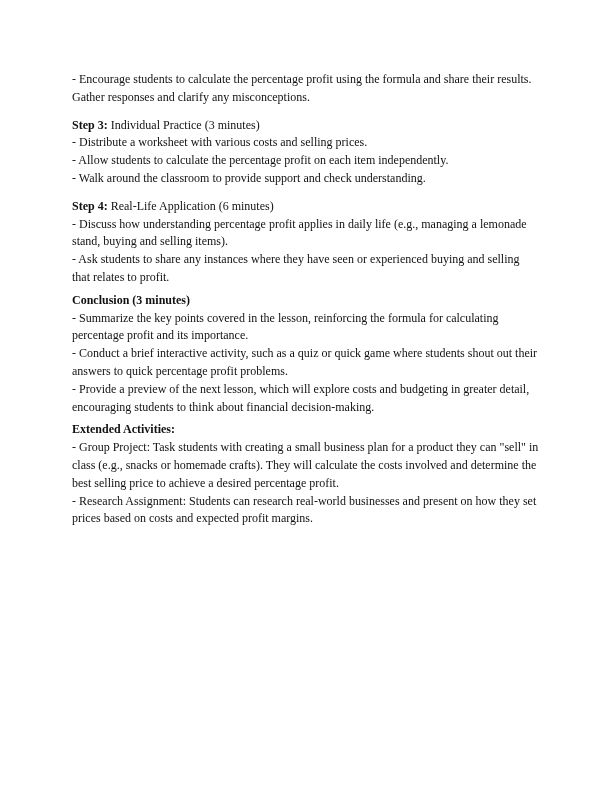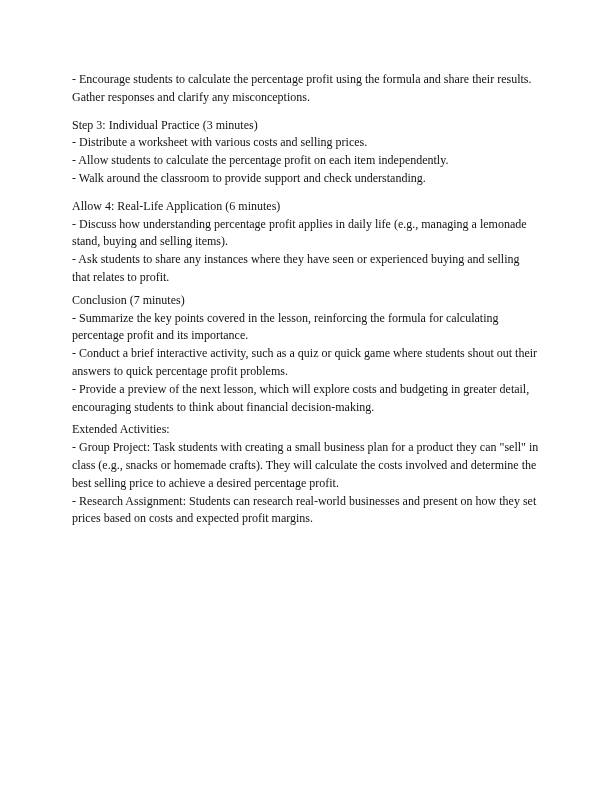--- a/index.html
+++ b/index.html
@@ -24,47 +24,47 @@
     width: 472px;
     color: #111111;
     font-size: 12px;
     line-height: 17.8px;
   }
   .para {
     margin: 0;
     white-space: pre-line;   
   }
   .para b {
-    font-weight: normal;
+    font-weight: bold;
   }
   .sp10 { margin-bottom: 10px; }
   .sp5  { margin-bottom: 5px;  }
   .sp0  { margin-bottom: 0;    }
 </style>
 </head>
 <body>
 
 <div class="page">
   <div class="doc-body">
 
     <p class="para sp10"><b></b><span>- Encourage students to calculate the percentage profit using the formula and share their results.
 Gather responses and clarify any misconceptions.</span></p>
 
     <p class="para sp10"><b>Step 3:</b><span> Individual Practice (3 minutes)
 - Distribute a worksheet with various costs and selling prices.
 - Allow students to calculate the percentage profit on each item independently.
 - Walk around the classroom to provide support and check understanding.</span></p>
 
-    <p class="para sp5"><b>Allow 4:</b><span> Real-Life Application (6 minutes)
+    <p class="para sp5"><b>Step 4:</b><span> Real-Life Application (6 minutes)
 - Discuss how understanding percentage profit applies in daily life (e.g., managing a lemonade
 stand, buying and selling items).
 - Ask students to share any instances where they have seen or experienced buying and selling
 that relates to profit.</span></p>
 
-    <p class="para sp5"><b>Conclusion (7 minutes)</b><span>
+    <p class="para sp5"><b>Conclusion (3 minutes)</b><span>
 - Summarize the key points covered in the lesson, reinforcing the formula for calculating
 percentage profit and its importance.
 - Conduct a brief interactive activity, such as a quiz or quick game where students shout out their
 answers to quick percentage profit problems.
 - Provide a preview of the next lesson, which will explore costs and budgeting in greater detail,
 encouraging students to think about financial decision-making.</span></p>
 
     <p class="para sp5"><b>Extended Activities:</b><span>
 - Group Project: Task students with creating a small business plan for a product they can "sell" in
 class (e.g., snacks or homemade crafts). They will calculate the costs involved and determine the

